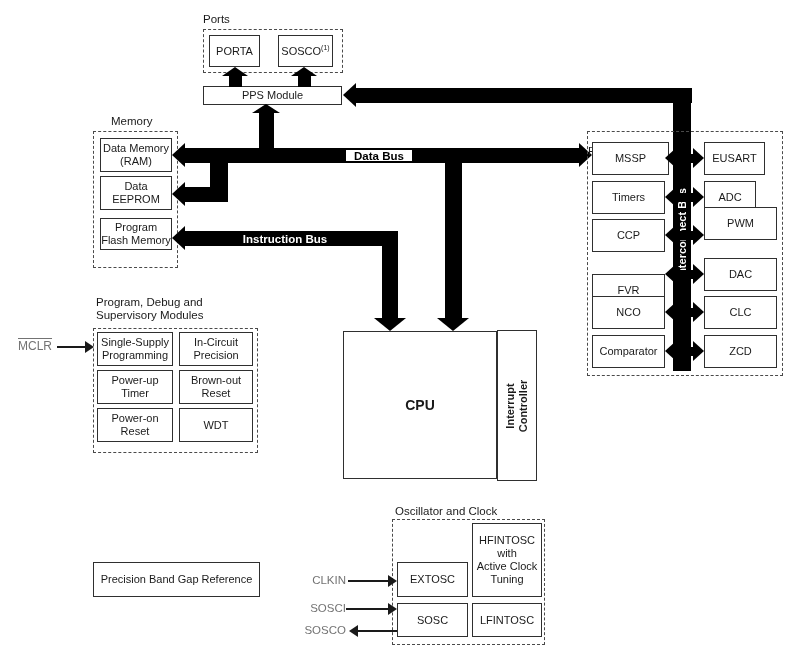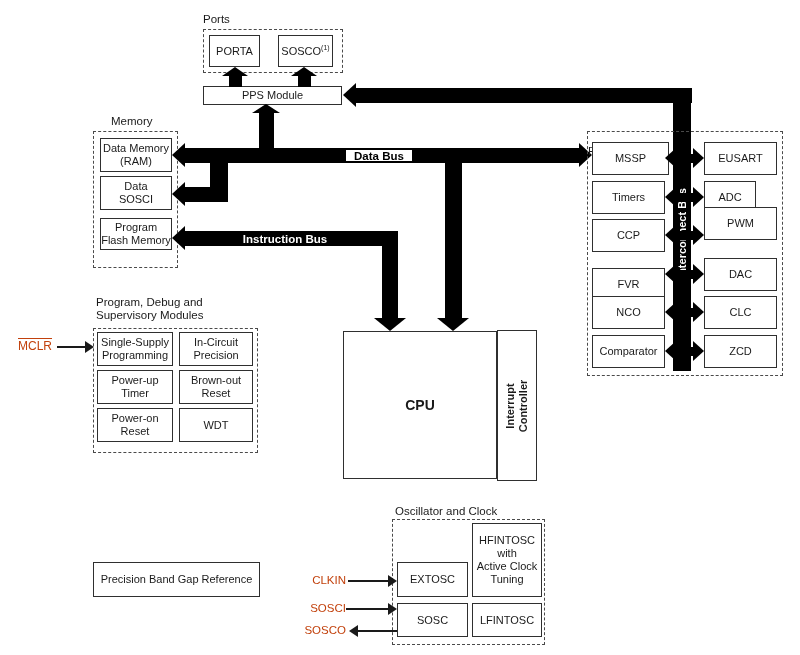--- a/index.html
+++ b/index.html
@@ -12,21 +12,21 @@
   .seclabel{position:absolute;font-size:11.5px;color:#1a1a1a;line-height:13px;white-space:nowrap;}
   .bus{position:absolute;background:#000;}
   .tri{position:absolute;width:0;height:0;}
   .thin{position:absolute;background:#1a1a1a;height:1.6px;}
   .buslabel-dark{position:absolute;background:#fff;color:#000;font-weight:bold;font-size:11.5px;
        display:flex;align-items:center;justify-content:center;white-space:nowrap;}
   .buslabel-white{position:absolute;color:#fff;font-weight:bold;font-size:11.5px;
        display:flex;align-items:center;justify-content:center;white-space:nowrap;}
   .vlabel{position:absolute;font-weight:bold;white-space:pre-line;text-align:center;
        transform:translate(-50%,-50%) rotate(-90deg);transform-origin:center;}
-  .pinlabel{position:absolute;font-size:11.5px;color:#c2410c;text-align:right;white-space:nowrap;}
+  .pinlabel{position:absolute;font-size:11.5px;color:#737373;text-align:right;white-space:nowrap;}
   sup{font-size:7px;}
 </style>
 </head>
 <body>
 
 <div id="stage">
 
   <div class="seclabel" style="left:203px;top:13px;">Ports</div>
   <div class="dashed" style="left:203px;top:29px;width:140px;height:44px;"></div>
   <div class="box" style="left:209px;top:35px;width:51px;height:32px;">
@@ -49,21 +49,21 @@
   <div class="tri" style="left:252px;top:104px;border-left:14px solid transparent;border-right:14px solid transparent;border-bottom:9px solid #000;"></div>
 
   <div class="seclabel" style="left:111px;top:115px;">Memory</div>
   <div class="dashed" style="left:93px;top:131px;width:85px;height:137px;"></div>
   <div class="box" style="left:100px;top:138px;width:72px;height:34px;">
     <span>Data Memory
 (RAM)</span>
   </div>
   <div class="box" style="left:100px;top:176px;width:72px;height:34px;">
     <span>Data
-SOSCI</span>
+EEPROM</span>
   </div>
   <div class="box" style="left:100px;top:218px;width:72px;height:32px;">
     <span>Program
 Flash Memory</span>
   </div>
 
   <div class="bus" style="left:184px;top:148px;width:395px;height:15px;"></div>
   <div class="tri" style="left:172px;top:143px;border-top:12px solid transparent;border-bottom:12px solid transparent;border-right:13px solid #000;"></div>
   <div class="tri" style="left:579px;top:143px;border-top:12px solid transparent;border-bottom:12px solid transparent;border-left:13px solid #000;"></div>
   <div class="buslabel-dark" style="left:346px;top:150px;width:66px;height:11px;">Data Bus</div>
@@ -85,25 +85,25 @@
   <div class="tri" style="left:343px;top:83px;border-top:12px solid transparent;border-bottom:12px solid transparent;border-right:13px solid #000;"></div>
   <div class="bus" style="left:673px;top:88px;width:18px;height:283px;"></div>
   <div class="vlabel buslabel-white" style="left:682px;top:233px;font-size:11px;position:absolute;">Interconnect Bus</div>
 
   <div class="seclabel" style="left:588px;top:102px;margin-top:43px;">Peripherals</div>
   <div class="dashed" style="left:587px;top:131px;width:196px;height:245px;"></div>
 
   <div class="box" style="left:592px;top:142px;width:77px;height:33px;"><span>MSSP</span></div>
   <div class="box" style="left:592px;top:181px;width:73px;height:33px;"><span>Timers</span></div>
   <div class="box" style="left:592px;top:219px;width:73px;height:33px;"><span>CCP</span></div>
-  <div class="box" style="left:592px;top:268px;width:73px;height:33px;"><span>FVR</span></div>
+  <div class="box" style="left:592px;top:274px;width:73px;height:33px;"><span>FVR</span></div>
   <div class="box" style="left:592px;top:296px;width:73px;height:33px;"><span>NCO</span></div>
   <div class="box" style="left:592px;top:335px;width:73px;height:33px;"><span>Comparator</span></div>
 
-  <div class="box" style="left:704px;top:142px;width:73px;height:33px;text-align:center;"><span>EUSART</span></div>
+  <div class="box" style="left:704px;top:142px;width:61px;height:33px;text-align:center;"><span>EUSART</span></div>
   <div class="box" style="left:704px;top:181px;width:52px;height:33px;"><span>ADC</span></div>
   <div class="box" style="left:704px;top:207px;width:73px;height:33px;"><span>PWM</span></div>
   <div class="box" style="left:704px;top:258px;width:73px;height:33px;"><span>DAC</span></div>
   <div class="box" style="left:704px;top:296px;width:73px;height:33px;"><span>CLC</span></div>
   <div class="box" style="left:704px;top:335px;width:73px;height:33px;"><span>ZCD</span></div>
 
   <div class="tri" style="left:665px;top:148px;border-top:10px solid transparent;border-bottom:10px solid transparent;border-right:11px solid #000;"></div>
   <div class="bus" style="left:674px;top:154px;width:21px;height:9px;"></div>
   <div class="tri" style="left:693px;top:148px;border-top:10px solid transparent;border-bottom:10px solid transparent;border-left:11px solid #000;"></div>
 

